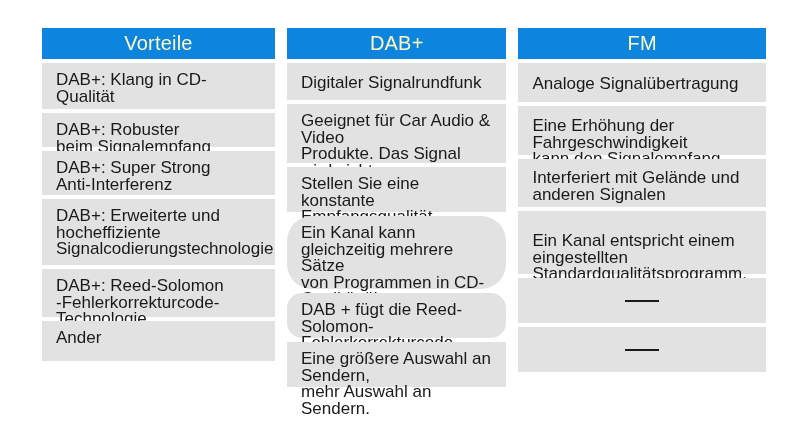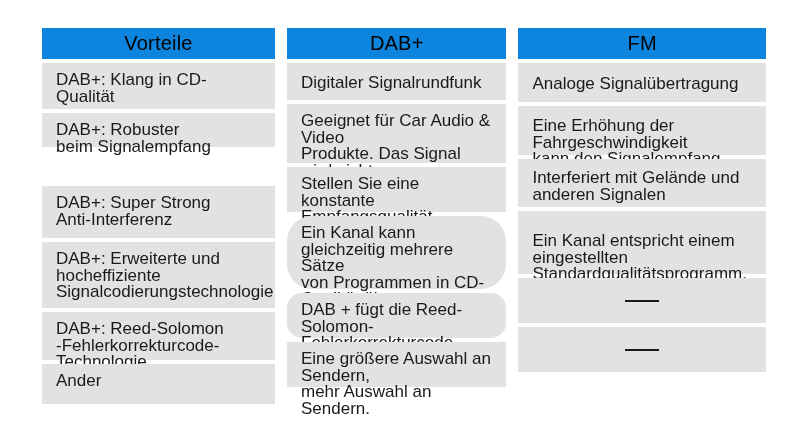--- a/index.html
+++ b/index.html
@@ -34,21 +34,21 @@
     display: flex;
     flex-direction: column;
     gap: 4px;
   }
   .col-0 { width: 233px; }
   .col-1 { width: 234px; }
   .col-2 { width: 264px; }
 
   .col-header {
     background: #0d85de;
-    color: #000000;
+    color: #fef9c3;
     height: 31px;
     line-height: 31px;
     text-align: center;
     font-size: 20px;
     font-weight: 400;
     letter-spacing: 0.2px;
   }
   .cell {
     background: #e2e2e2;
     color: #1a1a1a;
@@ -69,21 +69,21 @@
     left: 50%;
     top: 50%;
     transform: translate(-50%, -50%);
     width: 34px;
     height: 2px;
     background: #1a1a1a;
   }
   
   .col-0 .cell:nth-child(2) { height: 46px; }
   .col-0 .cell:nth-child(3) { height: 34px; }
-  .col-0 .cell:nth-child(4) { height: 52px; margin-top: 35px; }
+  .col-0 .cell:nth-child(4) { height: 44px; }
   .col-0 .cell:nth-child(5) { height: 66px; }
   .col-0 .cell:nth-child(6) { height: 48px; }
   .col-0 .cell:nth-child(7) { height: 40px; }
 
   .col-1 .cell:nth-child(2) { height: 37px; padding-top: 12px; }
   .col-1 .cell:nth-child(3) { height: 59px; }
   .col-1 .cell:nth-child(4) { height: 45px; }
   .col-1 .cell:nth-child(5) { height: 73px; border-radius: 25px; }
   .col-1 .cell:nth-child(6) { height: 45px; border-radius: 15px; }
   .col-1 .cell:nth-child(7) { height: 45px; }

